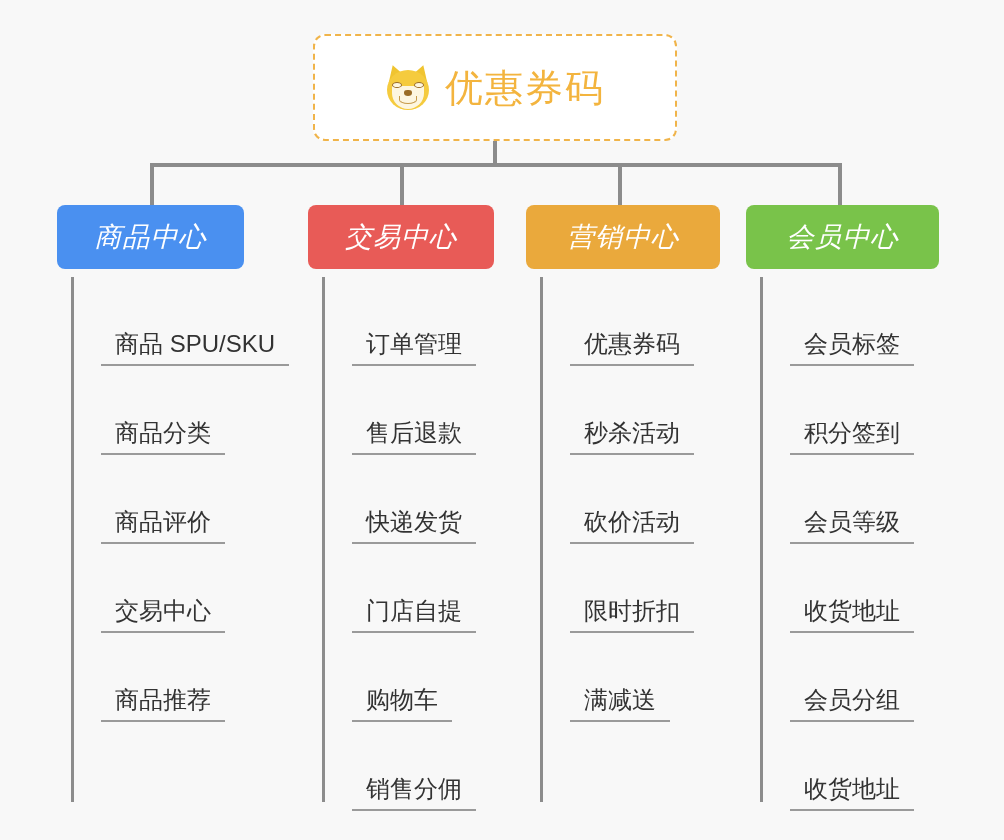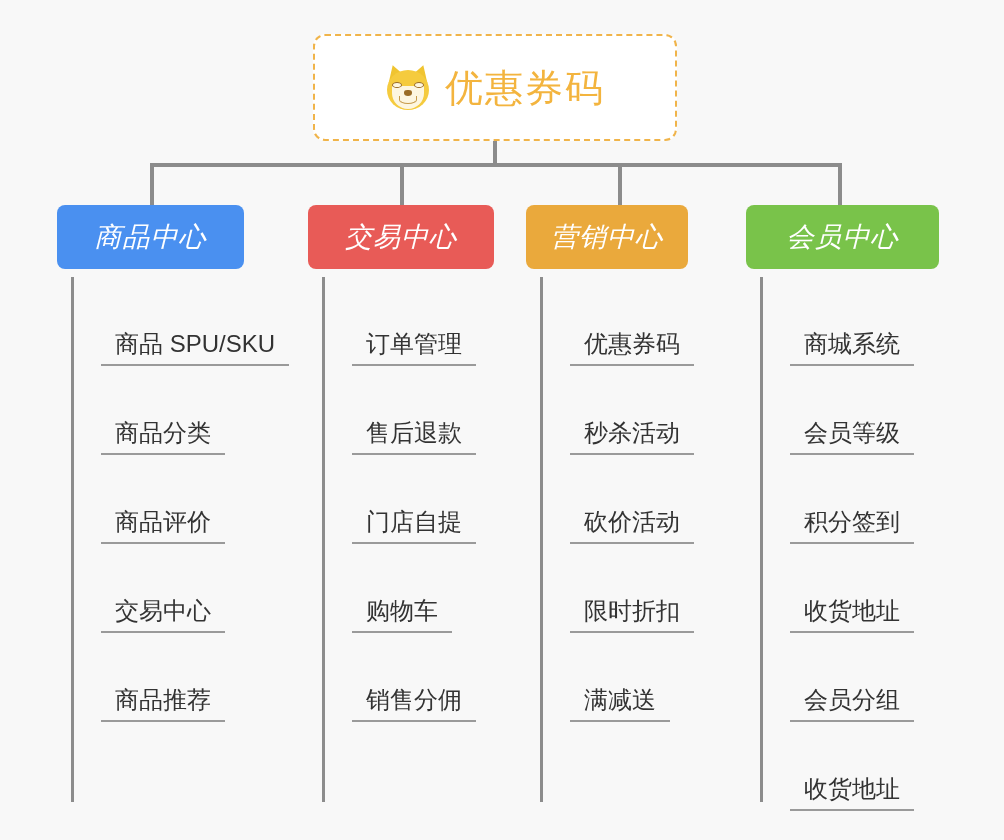--- a/index.html
+++ b/index.html
@@ -217,33 +217,36 @@
     </div>
     <div class="branch-body">
       <div class="spine" style="height:525px;"></div>
       <div class="leaf">
         <span class="leaf-inner">订单管理</span>
       </div>
       <div class="leaf">
         <span class="leaf-inner">售后退款</span>
       </div>
       <div class="leaf">
+        <span class="leaf-inner">快递发货</span>
+      </div>
+      <div class="leaf">
         <span class="leaf-inner">门店自提</span>
       </div>
       <div class="leaf">
         <span class="leaf-inner">购物车</span>
       </div>
       <div class="leaf">
         <span class="leaf-inner">销售分佣</span>
       </div>
     </div>
   </div>
 
   <div class="branch" style="left:526px; width:200px;">
-    <div class="branch-header" style="width:162px; background:#eaa93c;">
+    <div class="branch-header" style="width:194px; background:#eaa93c;">
       <span>营销中心</span>
     </div>
     <div class="branch-body">
       <div class="spine" style="height:525px;"></div>
       <div class="leaf">
         <span class="leaf-inner">优惠券码</span>
       </div>
       <div class="leaf">
         <span class="leaf-inner">秒杀活动</span>
       </div>
@@ -259,29 +262,29 @@
     </div>
   </div>
 
   <div class="branch" style="left:746px; width:200px;">
     <div class="branch-header" style="width:193px; background:#79c34a;">
       <span>会员中心</span>
     </div>
     <div class="branch-body">
       <div class="spine" style="height:525px;"></div>
       <div class="leaf">
-        <span class="leaf-inner">商城系统</span>
+        <span class="leaf-inner">会员标签</span>
+      </div>
+      <div class="leaf">
+        <span class="leaf-inner">积分签到</span>
       </div>
       <div class="leaf">
         <span class="leaf-inner">会员等级</span>
       </div>
       <div class="leaf">
-        <span class="leaf-inner">积分签到</span>
-      </div>
-      <div class="leaf">
         <span class="leaf-inner">收货地址</span>
       </div>
       <div class="leaf">
         <span class="leaf-inner">会员分组</span>
       </div>
       <div class="leaf">
         <span class="leaf-inner">收货地址</span>
       </div>
     </div>
   </div>

